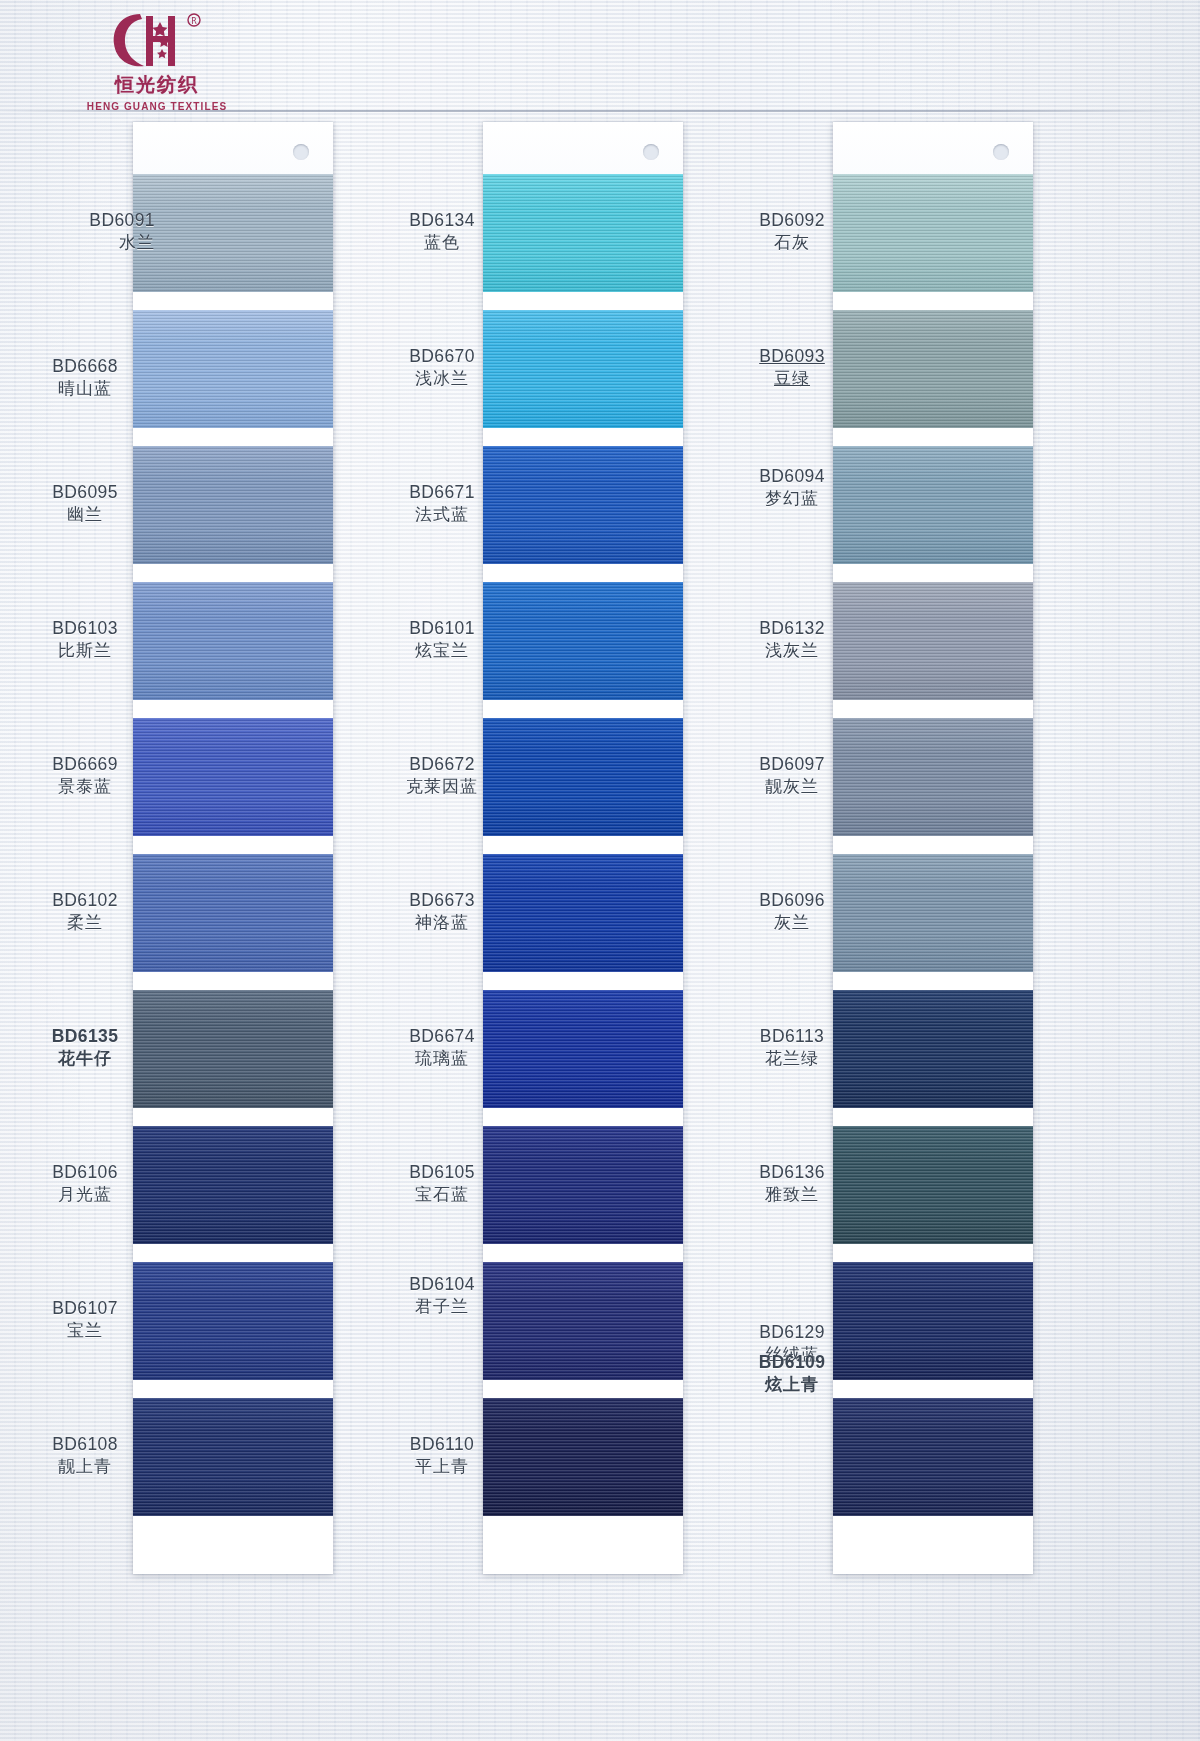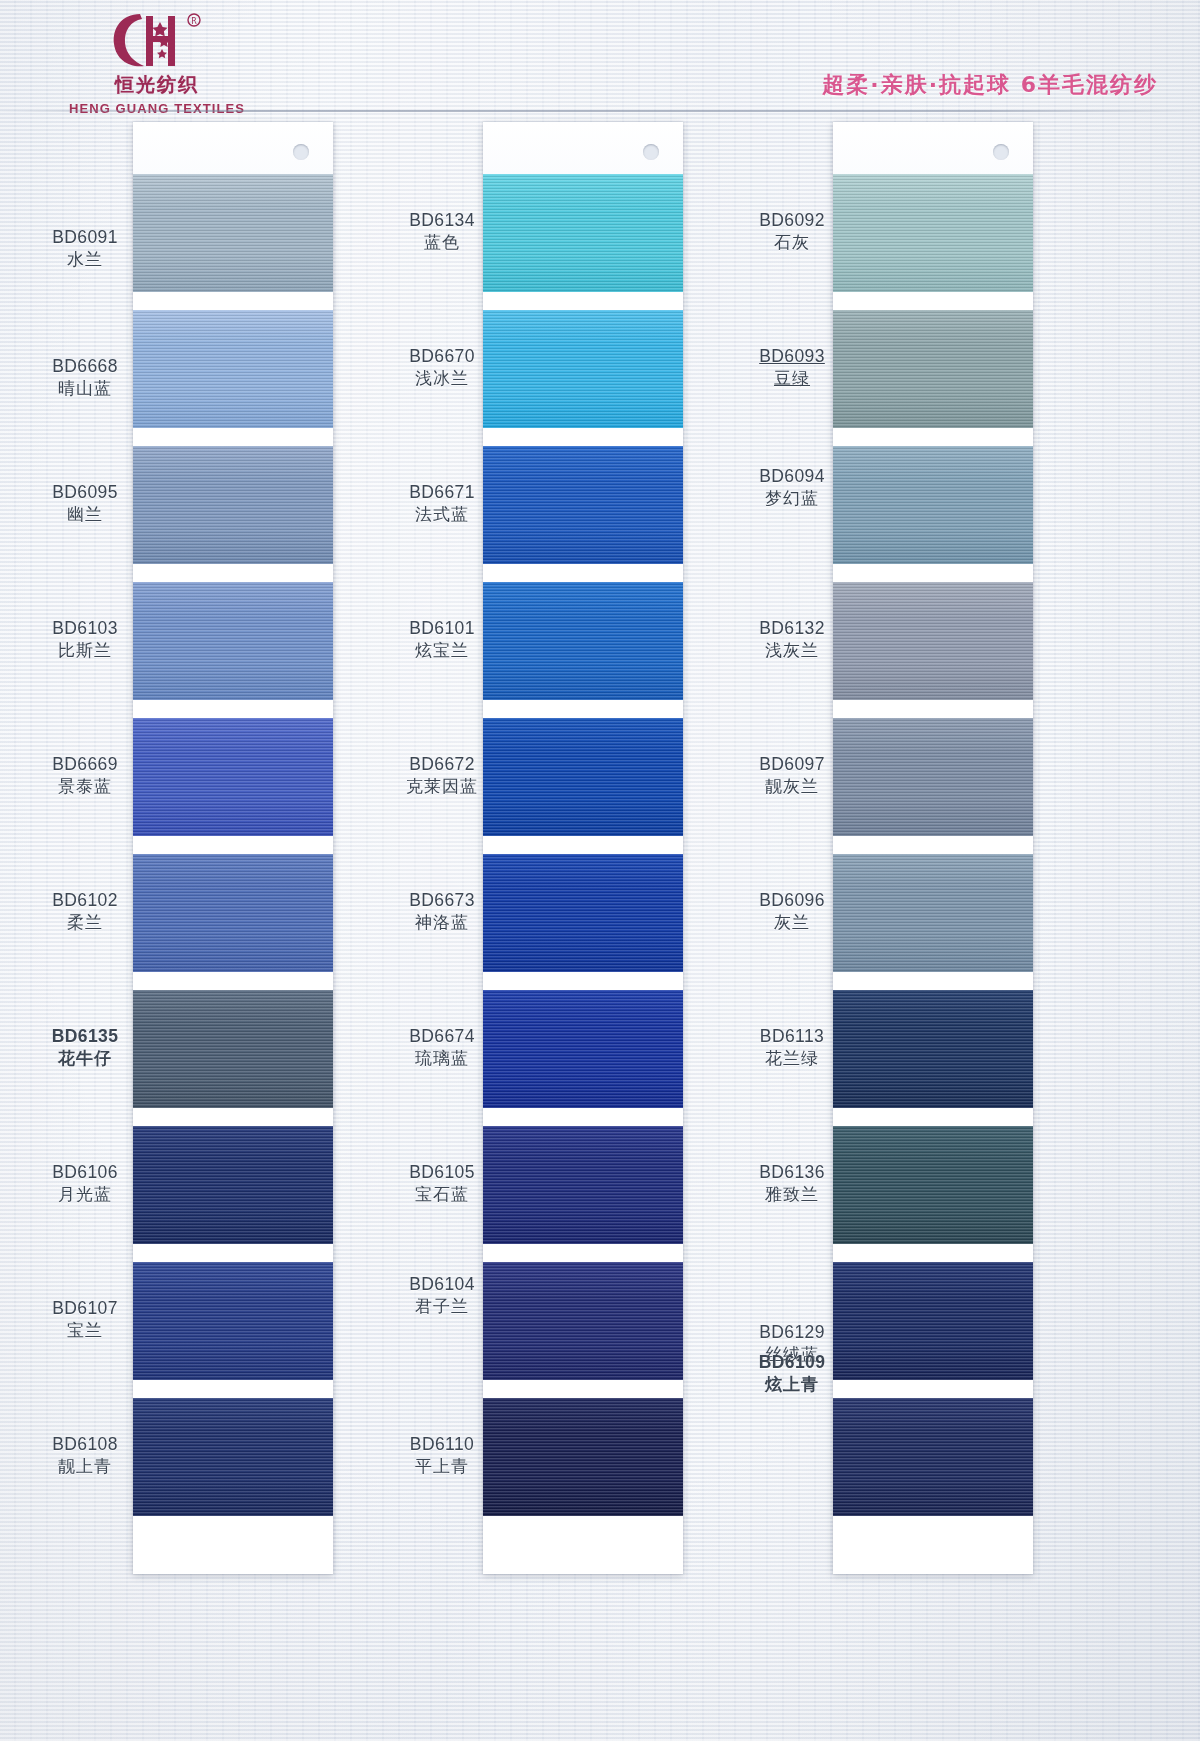--- a/index.html
+++ b/index.html
@@ -37,21 +37,21 @@
   .logo-mark {
     position: relative; width: 110px; height: 66px;
   }
   .logo-cn {
     font-family: "DejaVu Sans", sans-serif;
     font-size: 19px; font-weight: bold; letter-spacing: 2px;
     color: #9c2a55; margin-top: -2px;
     text-shadow: 0 0 1px rgba(156,42,85,.4);
   }
   .logo-en {
-    font-size: 13px; font-weight: bold; letter-spacing: 1.1px;
+    font-size: 10px; font-weight: bold; letter-spacing: 1.1px;
     color: #a33257; margin-top: 3px;
   }
   .header-slogan {
     position: absolute; right: 42px; top: 70px;
     font-family: "DejaVu Sans", sans-serif;
     font-size: 22px; font-weight: bold; letter-spacing: 2px;
     color: #d9578f;
     text-shadow: 0 1px 0 rgba(255,255,255,.6);
     white-space: nowrap;
   }
@@ -144,21 +144,20 @@
         <path d="M62 28 l2 3.8 3.9 .6 -2.9 2.7 .7 4 -3.7-2 -3.7 2 .7-4 -2.9-2.7 3.9-.6 Z" fill="#9c2a55"></path>
         <path d="M60 41 l1.7 3.2 3.3 .5 -2.4 2.3 .6 3.3 -3.2-1.7 -3.2 1.7 .6-3.3 -2.4-2.3 3.3-.5 Z" fill="#9c2a55"></path>
         <circle cx="92" cy="12" r="6" fill="none" stroke="#9c2a55" stroke-width="1.4"></circle>
         <text x="92" y="16" font-size="8" fill="#9c2a55" text-anchor="middle" font-family="DejaVu Sans">R</text>
       </svg>
     </div>
     <div class="logo-cn">恒光纺织</div>
     <div class="logo-en">HENG GUANG TEXTILES</div>
   </div>
 
-  <div class="header-slogan">超柔·亲肤·抗起球  6羊毛混纺纱</div>
   <div class="header-rule"></div>
 </div>
 
 <div class="board" id="board">
     <div class="card c1">
       <div class="card-head">
         <div class="punch"></div>
       </div>
       <div class="swatch" style="height: 118px; background: rgb(159, 179, 196);">
         <div class="thread" style="background: repeating-linear-gradient(0deg, rgba(255, 255, 255, 0.16) 0px, rgba(255, 255, 255, 0.16) 1px, rgba(0, 0, 0, 0.1) 1px, rgba(0, 0, 0, 0.1) 2px, rgba(255, 255, 255, 0.05) 2px, rgba(255, 255, 255, 0.05) 3px), linear-gradient(rgb(179, 196, 209) 0%, rgb(159, 179, 196) 30%, rgb(159, 179, 196) 68%, rgb(139, 162, 182) 100%), linear-gradient(90deg, rgba(0, 0, 0, 0.14) 0%, rgba(255, 255, 255, 0.1) 14%, rgba(255, 255, 255, 0.04) 60%, rgba(0, 0, 0, 0.16) 100%);"></div>
@@ -286,21 +285,21 @@
         <div class="thread" style="background: repeating-linear-gradient(0deg, rgba(255, 255, 255, 0.16) 0px, rgba(255, 255, 255, 0.16) 1px, rgba(0, 0, 0, 0.1) 1px, rgba(0, 0, 0, 0.1) 2px, rgba(255, 255, 255, 0.05) 2px, rgba(255, 255, 255, 0.05) 3px), linear-gradient(rgb(36, 54, 114) 0%, rgb(27, 43, 99) 30%, rgb(27, 43, 99) 68%, rgb(21, 33, 84) 100%), linear-gradient(90deg, rgba(0, 0, 0, 0.14) 0%, rgba(255, 255, 255, 0.1) 14%, rgba(255, 255, 255, 0.04) 60%, rgba(0, 0, 0, 0.16) 100%);"></div>
       </div>
       <div class="gap" style="height: 18px;"></div>
       <div class="swatch" style="height: 118px; background: rgb(29, 42, 94);">
         <div class="thread" style="background: repeating-linear-gradient(0deg, rgba(255, 255, 255, 0.16) 0px, rgba(255, 255, 255, 0.16) 1px, rgba(0, 0, 0, 0.1) 1px, rgba(0, 0, 0, 0.1) 2px, rgba(255, 255, 255, 0.05) 2px, rgba(255, 255, 255, 0.05) 3px), linear-gradient(rgb(38, 52, 108) 0%, rgb(29, 42, 94) 30%, rgb(29, 42, 94) 68%, rgb(22, 33, 79) 100%), linear-gradient(90deg, rgba(0, 0, 0, 0.14) 0%, rgba(255, 255, 255, 0.1) 14%, rgba(255, 255, 255, 0.04) 60%, rgba(0, 0, 0, 0.16) 100%);"></div>
       </div>
       <div class="card-foot"></div>
     </div>
   </div>
 <div class="labels" id="labels">
-    <div class="label c1" style="top: 226px;">
+    <div class="label c1" style="top: 209px; text-align: right;">
       <div class="code">BD6091</div>
       <div class="name">水兰</div>
     </div>
     <div class="label c1" style="top: 345px; margin-top: 10px;">
       <div class="code">BD6668</div>
       <div class="name">晴山蓝</div>
     </div>
     <div class="label c1" style="top: 481px;">
       <div class="code">BD6095</div>
       <div class="name">幽兰</div>

